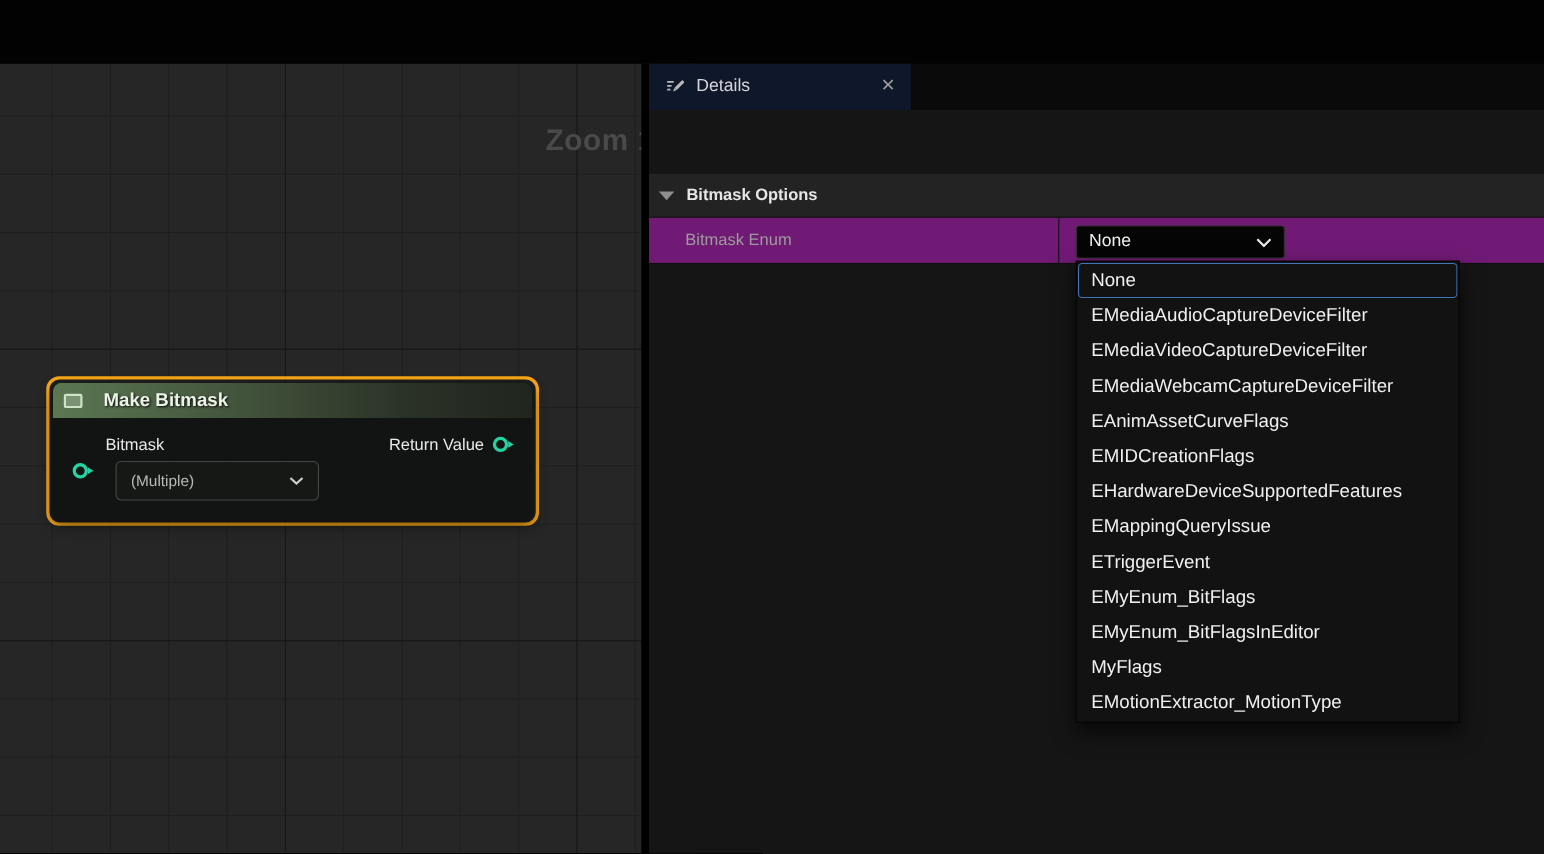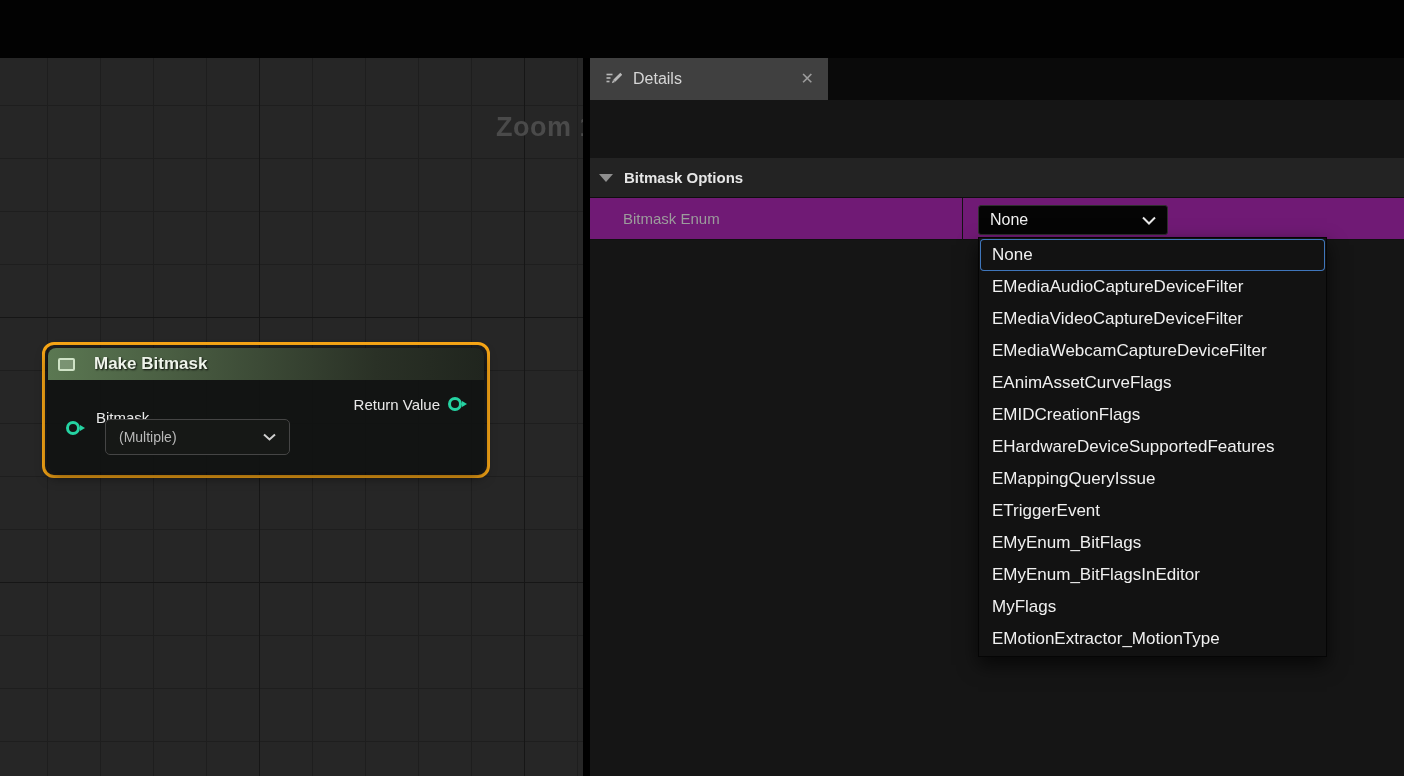--- a/index.html
+++ b/index.html
@@ -58,39 +58,39 @@
     position:absolute; width:14px; height:14px;
     border:3px solid #25D3A2; border-radius:50%; background:transparent;
   }
   .pin::after {
     content:''; position:absolute; left:11px; top:1px;
     border-left:5px solid #25D3A2; border-top:3px solid transparent; border-bottom:3px solid transparent;
   }
   .pin.input  { left:18px; top:41px; }
   .pin.output { right:22px; top:17px; }
 
-  .in-label  { position:absolute; left:48px; top:16px; font-size:15px; color:#e9e9e9;margin-top:13px; }
+  .in-label  { position:absolute; left:48px; top:16px; font-size:15px; color:#e9e9e9; }
   .out-label { position:absolute; right:44px; top:16px; font-size:15px; color:#e9e9e9; }
 
   .multi-combo {
     position:absolute; left:57px; top:39px; width:185px; height:36px;
     background:#161816; border:1px solid #454545; border-radius:5px;
     display:flex; align-items:center; justify-content:space-between;
     padding:0 13px; color:#b9b9b9; font-size:14px;
   }
 
   
   .vdivider { position:absolute; left:583px; top:58px; width:7px; height:718px; background:#000; }
 
   
   .details { position:absolute; left:590px; top:58px; width:814px; height:718px; background:#151515; }
 
   .tabstrip { position:absolute; left:0; top:0; width:814px; height:42px; background:#0a0a0a; }
   .tab {
-    position:absolute; left:0; top:0; width:238px; height:42px; background:#404040;
+    position:absolute; left:0; top:0; width:238px; height:42px; background:#0f172a;
     display:flex; align-items:center; padding:0 14px; gap:11px;
   }
   .tab-title { font-size:16px; color:#d6d6d6; }
   .tab-close { margin-left:auto; color:#9c9c9c; font-size:16px; line-height:1; cursor:default; }
 
   .searchrow {
     position:absolute; left:0; top:42px; width:814px; height:58px; background:#161616;
     border-bottom:1px solid #ededed;
     display:flex; align-items:center; padding:0 18px; gap:12px;
   }

